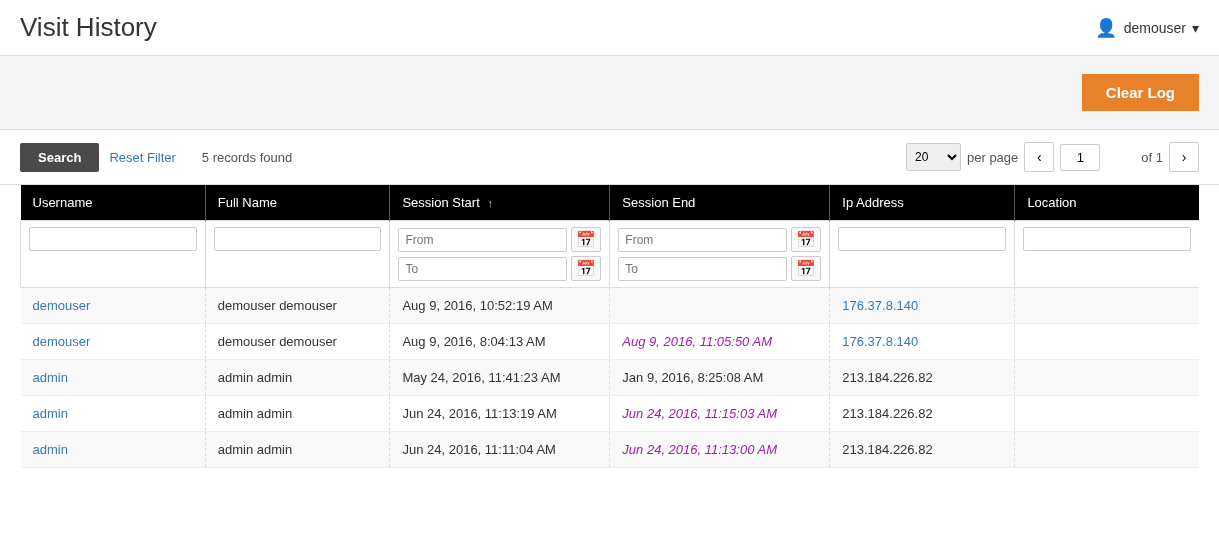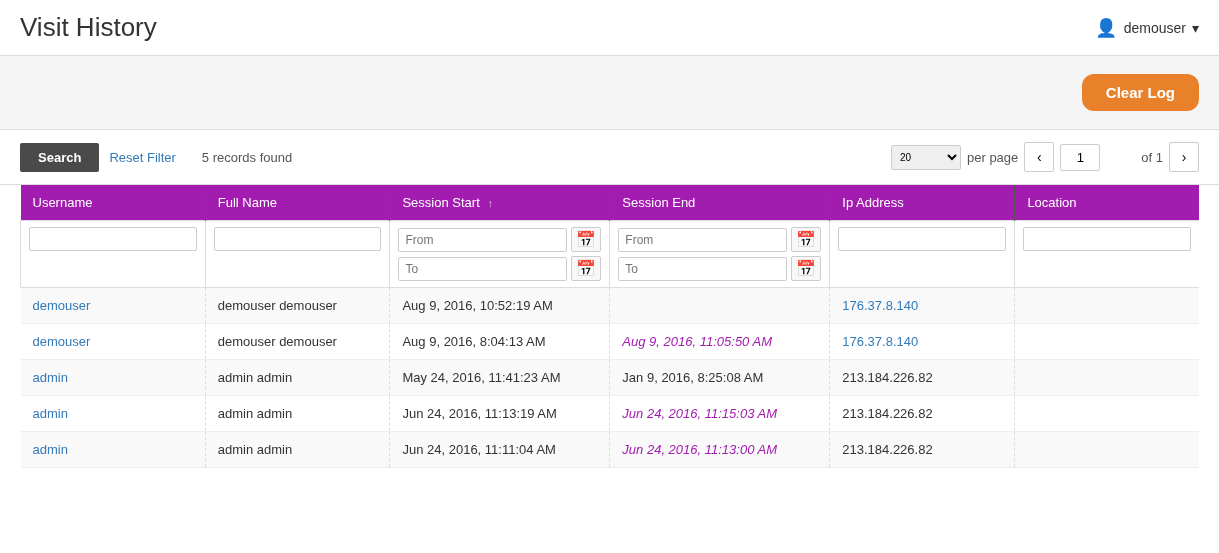--- a/index.html
+++ b/index.html
@@ -41,21 +41,21 @@
       justify-content: flex-end;
     }
     .clear-log-btn {
       background: #e8812a;
       color: #fff;
       border: none;
       padding: 10px 24px;
       font-size: 15px;
       font-weight: bold;
       cursor: pointer;
-      border-radius: 12px;
+      border-radius: 0;
     }
 
     
     .search-bar {
       display: flex;
       align-items: center;
       gap: 10px;
       padding: 12px 20px;
       border-bottom: 1px solid #ddd;
       background: #fff;
@@ -84,22 +84,22 @@
     .search-bar-right {
       margin-left: auto;
       display: flex;
       align-items: center;
       gap: 6px;
     }
     .per-page-select {
       padding: 5px 4px;
       border: 1px solid #ccc;
       border-radius: 2px;
-      font-size: 10px;
-      width: 70px;
+      font-size: 12px;
+      width: 55px;
     }
     .per-page-label {
       font-size: 13px;
       color: #555;
     }
     .pagination-btn {
       border: 1px solid #ccc;
       background: #fff;
       width: 30px;
       height: 30px;
@@ -122,21 +122,21 @@
 
     
     .table-container {
       padding: 0 20px 20px 20px;
     }
     table {
       width: 100%;
       border-collapse: collapse;
     }
     thead tr {
-      background: #a21caf;
+      background: #000000;
       color: #fff;
     }
     thead th {
       padding: 10px 12px;
       text-align: left;
       font-size: 13px;
       font-weight: normal;
       border-right: 1px solid #5a5654;
       white-space: nowrap;
     }

